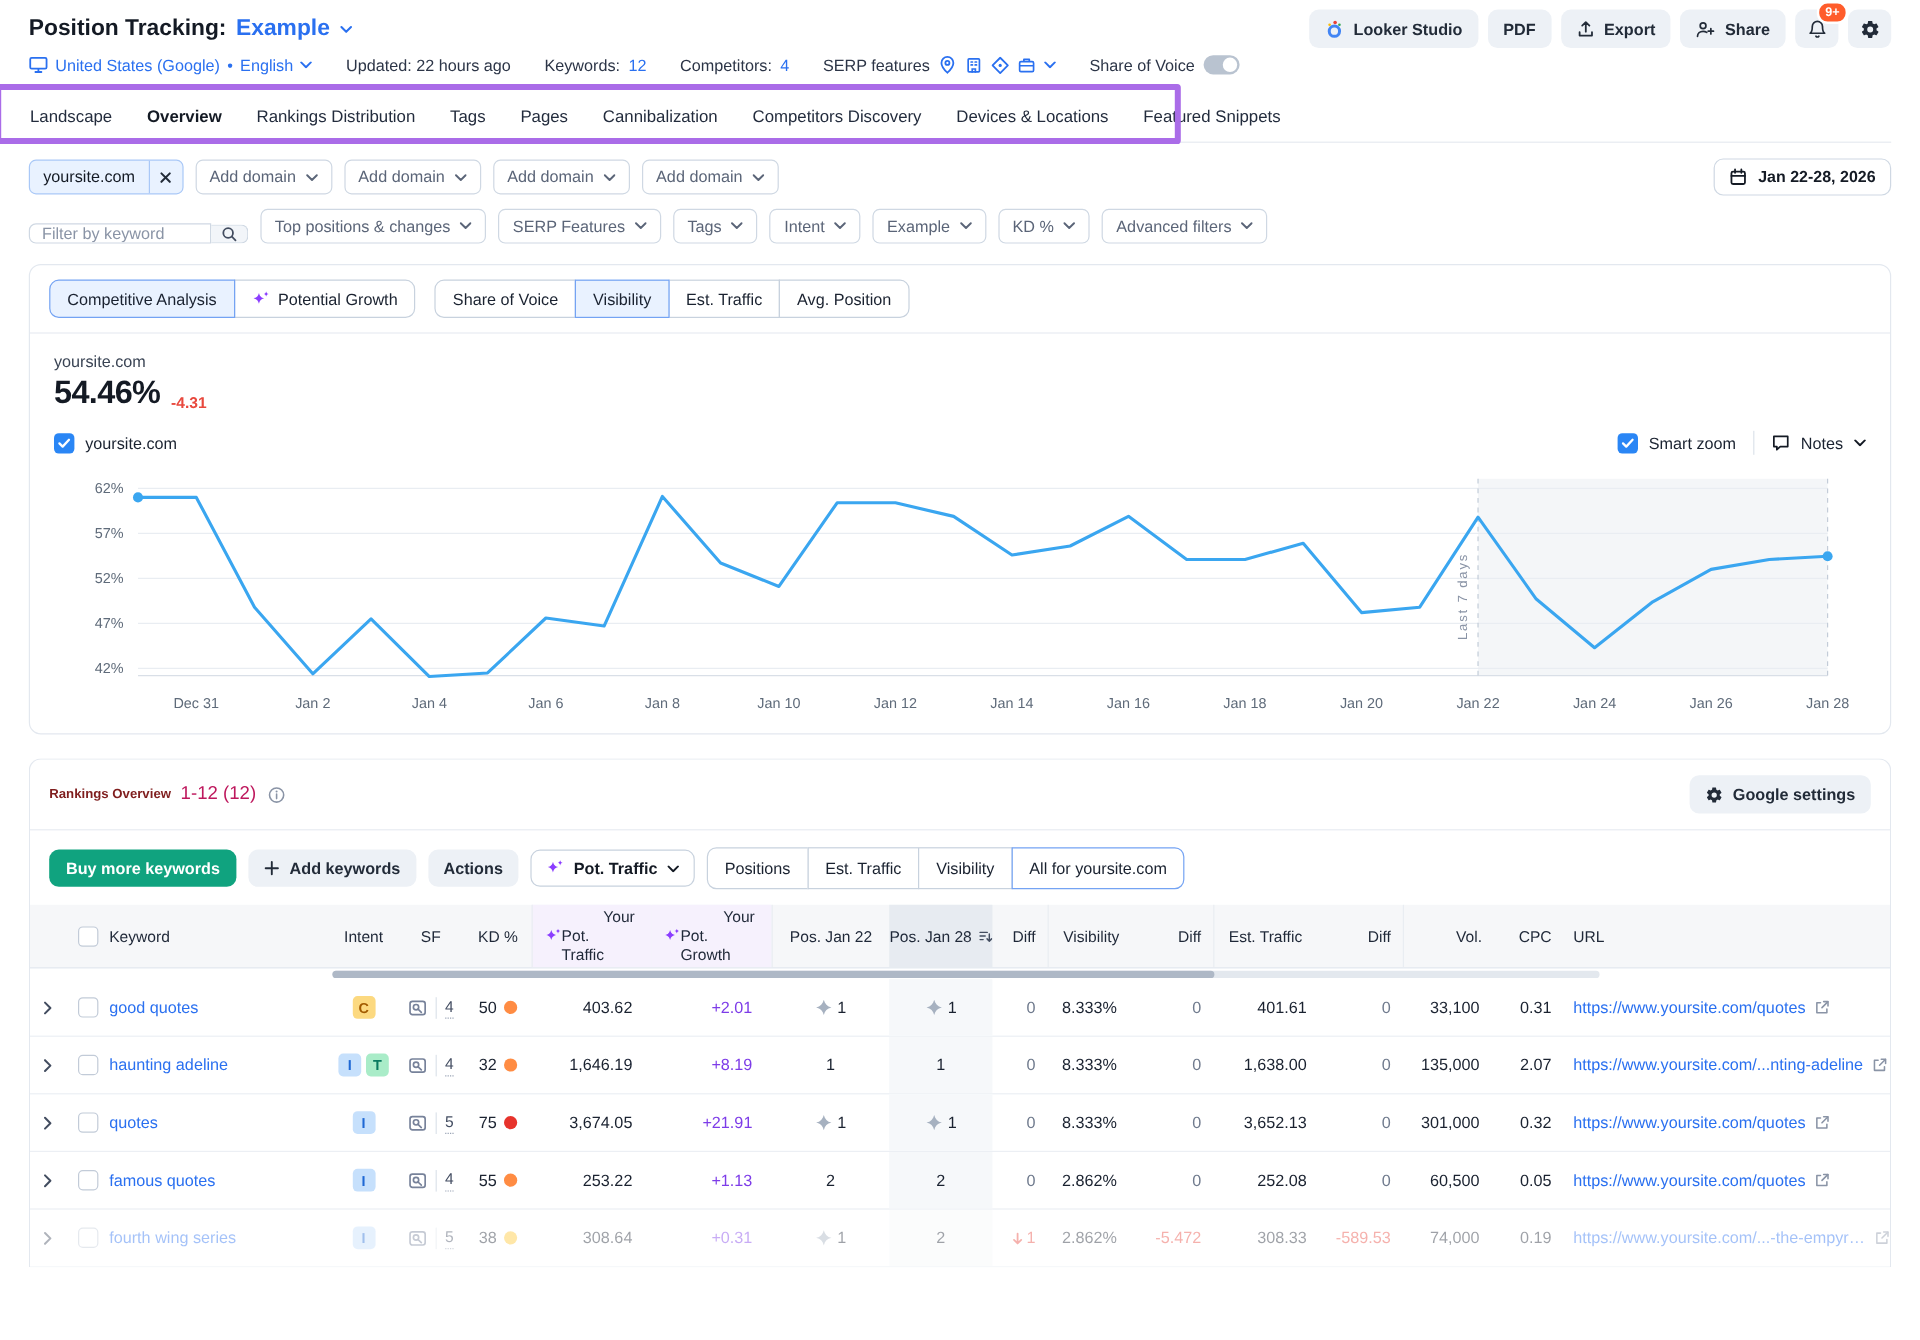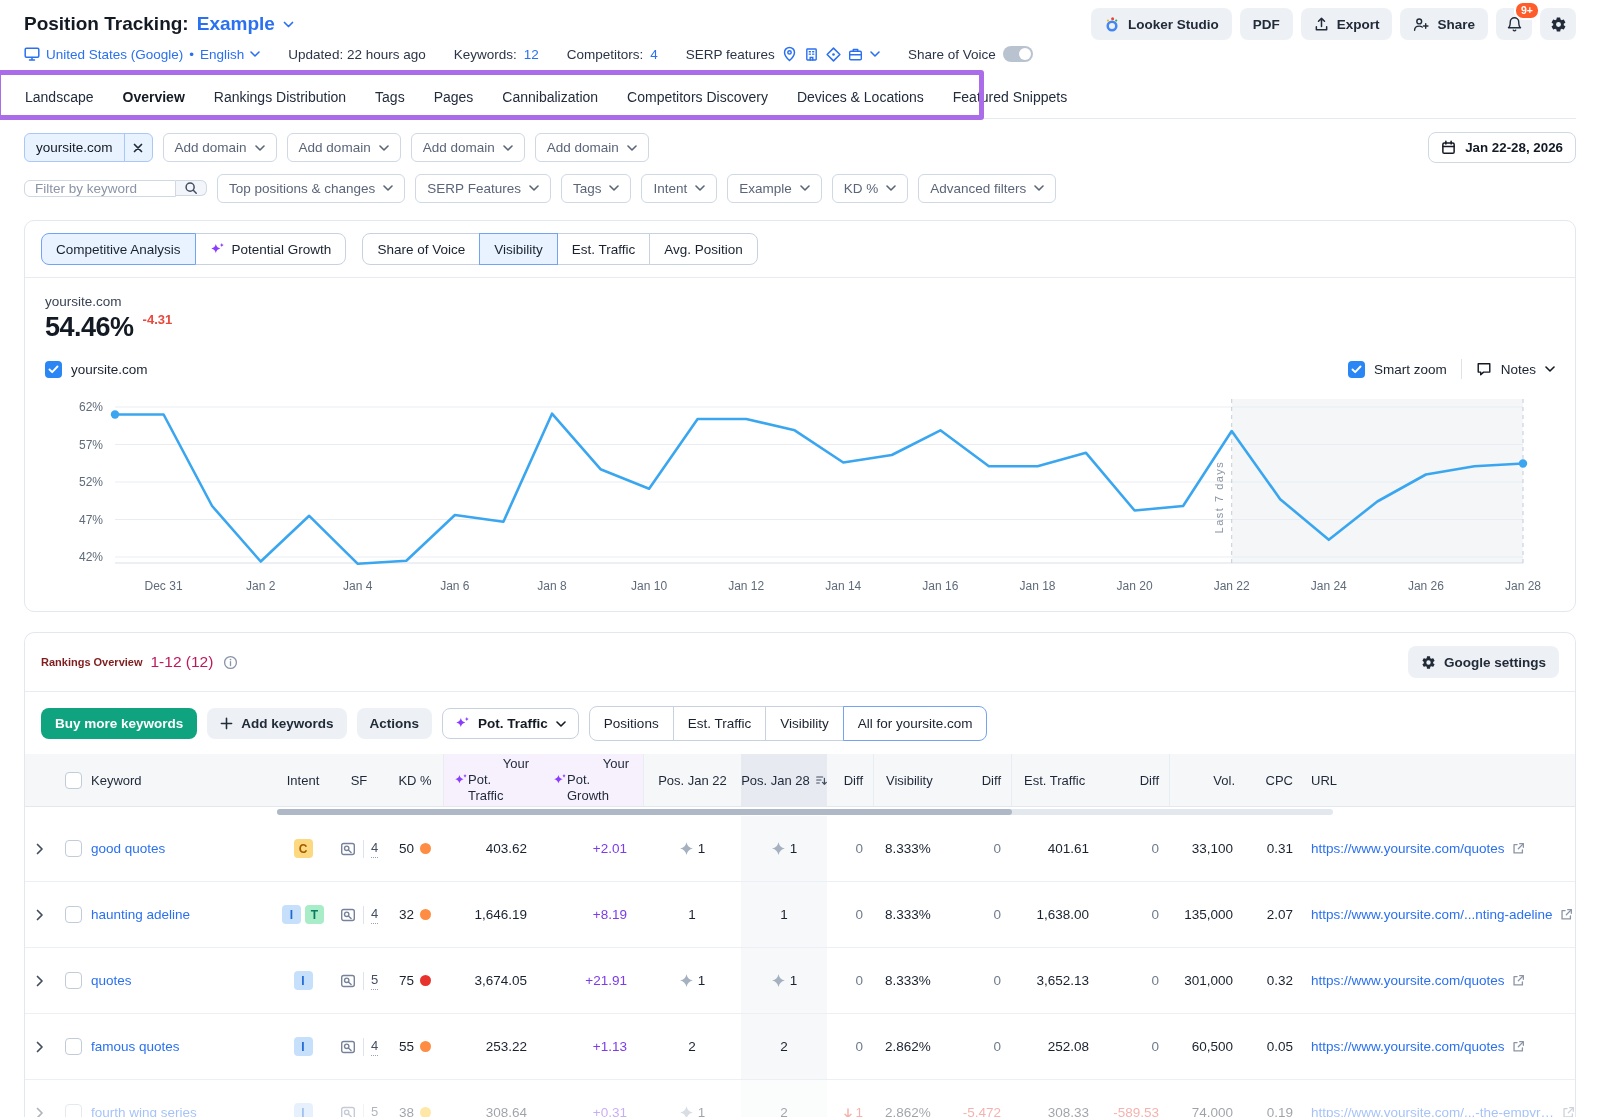--- a/index.html
+++ b/index.html
@@ -46,41 +46,41 @@
   
   .domains-row { display:flex; align-items:center; gap:10px; margin-top:13px; }
   .chip { display:flex; align-items:center; height:29px; background:#e9f2ff; border:1px solid #a9c8f7; border-radius:6px; }
   .chip-label { padding:0 11px; font-weight:400; color:#141a24; }
   .chip-x { width:28px; height:100%; display:flex; align-items:center; justify-content:center; border-left:1px solid #a9c8f7; cursor:pointer; }
   .pill { display:flex; align-items:center; gap:8px; height:29px; background:#fff; border:1px solid #cfd8e3;
     border-radius:6px; color:#5b6578; padding:0 11px; font-size:13.5px; cursor:pointer; font-family:inherit; white-space:nowrap; }
   .date-btn { margin-left:auto; display:flex; align-items:center; gap:9px; height:31px; background:#fff;
     border:1px solid #cfd8e3; border-radius:8px; padding:0 12px; font-weight:600; color:#141a24; cursor:pointer; font-family:inherit; }
   .filters-row { display:flex; align-items:center; gap:10px; margin-top:10px; }
-  .search-box { display:flex; align-items:center; height:30px; }
+  .search-box { display:flex; align-items:flex-end; height:30px; }
   .search-box input { width:152px; border:1px solid #cfd8e3; border-radius:6px 0 0 6px; padding:0 10px;
     font-size:13.5px; color:#141a24; font-family:inherit; outline:none; }
   .search-box input::placeholder { color:#8a94a6; }
   .search-btn { width:31px; border:1px solid #cfd8e3; border-left:none; border-radius:0 6px 6px 0;
     background:#f2f5f9; display:flex; align-items:center; justify-content:center; cursor:pointer; }
 
   
   .card { border:1px solid #e3e8ef; border-radius:10px; background:#fff; }
   .chart-card { margin-top:17px; }
   .metric-tabs { display:flex; align-items:center; gap:16px; padding:12px 16px; border-bottom:1px solid #e8ecf2; }
   .seg-group { display:flex; }
   .seg { height:32px; padding:0 14px; display:flex; align-items:center; gap:7px; border:1px solid #c8d2de;
     font-size:13.5px; color:#1a2230; background:#fff; margin-left:-1px; cursor:pointer; position:relative; white-space:nowrap; }
   .seg:first-child { border-radius:8px 0 0 8px; margin-left:0; }
   .seg:last-child { border-radius:0 8px 8px 0; }
   .seg.active { background:#e9f2ff; border-color:#74a3f3; z-index:2; }
 
   .chart-head { padding:16px 20px 0; }
   .ch-domain { font-size:13.5px; color:#3a4454; }
-  .ch-line { display:flex; align-items:flex-start; gap:9px; margin-top:3px; }
+  .ch-line { display:flex; align-items:flex-end; gap:9px; margin-top:3px; }
   .ch-value { font-size:27px; font-weight:700; color:#141a24; letter-spacing:-0.5px; }
   .ch-diff { font-size:13px; font-weight:700; color:#e8483d; }
   .legend-row { display:flex; align-items:center; justify-content:space-between; padding:16px 20px 2px; }
   .hgroup { display:flex; align-items:center; gap:9px; }
   .cb { width:17px; height:17px; border-radius:4px; background:#2a86f5; display:inline-flex; align-items:center; justify-content:center; cursor:pointer; flex:0 0 auto; }
   .legend-right { display:flex; align-items:center; gap:14px; }
   .vdiv { width:1px; height:20px; background:#dde3ea; }
   .chart-wrap { padding:6px 20px 10px; }
 
   
@@ -110,21 +110,21 @@
   .hcell.purple-col { background:#f6f1fd; }
   .hcell.gray-col { background:#e7ebf1; }
   .two-line { display:flex; flex-direction:column; align-items:flex-end; line-height:1.25; }
   .sparkle { flex:0 0 auto; }
   .pad-r { padding-right:14px; } .pad-l { padding-left:12px; }
 
   .scrollbar-row { position:relative; height:8px; margin-top:1px; }
   .sb-track { position:absolute; left:252px; top:1px; width:1056px; height:6px; background:#e3e8ee; border-radius:3px; }
   .sb-thumb { position:absolute; left:252px; top:1px; width:735px; height:6px; background:#aeb8c6; border-radius:3px; cursor:pointer; }
 
-  .trow { height:66px; border-bottom:1px solid #eceff4; font-size:13.5px; color:#1a2230; }
+  .trow { height:48px; border-bottom:1px solid #eceff4; font-size:13.5px; color:#1a2230; }
   .trow.faded { opacity:.42; }
   .cell { display:flex; align-items:center; height:100%; }
   .c-expand { justify-content:center; cursor:pointer; }
   .cb-empty { width:17px; height:17px; border:1px solid #c2cbd8; border-radius:4px; background:#fff; cursor:pointer; }
   .kw-link { color:#2a70f0; text-decoration:none; cursor:pointer; }
   .c-intent { justify-content:center; gap:4px; }
   .intent-badge { width:19px; height:19px; border-radius:4px; font-size:12px; font-weight:700;
     display:inline-flex; align-items:center; justify-content:center; cursor:pointer; }
   .c-sf { justify-content:center; gap:7px; }
   .sf-sep { width:1px; height:18px; background:#dde3ea; }

